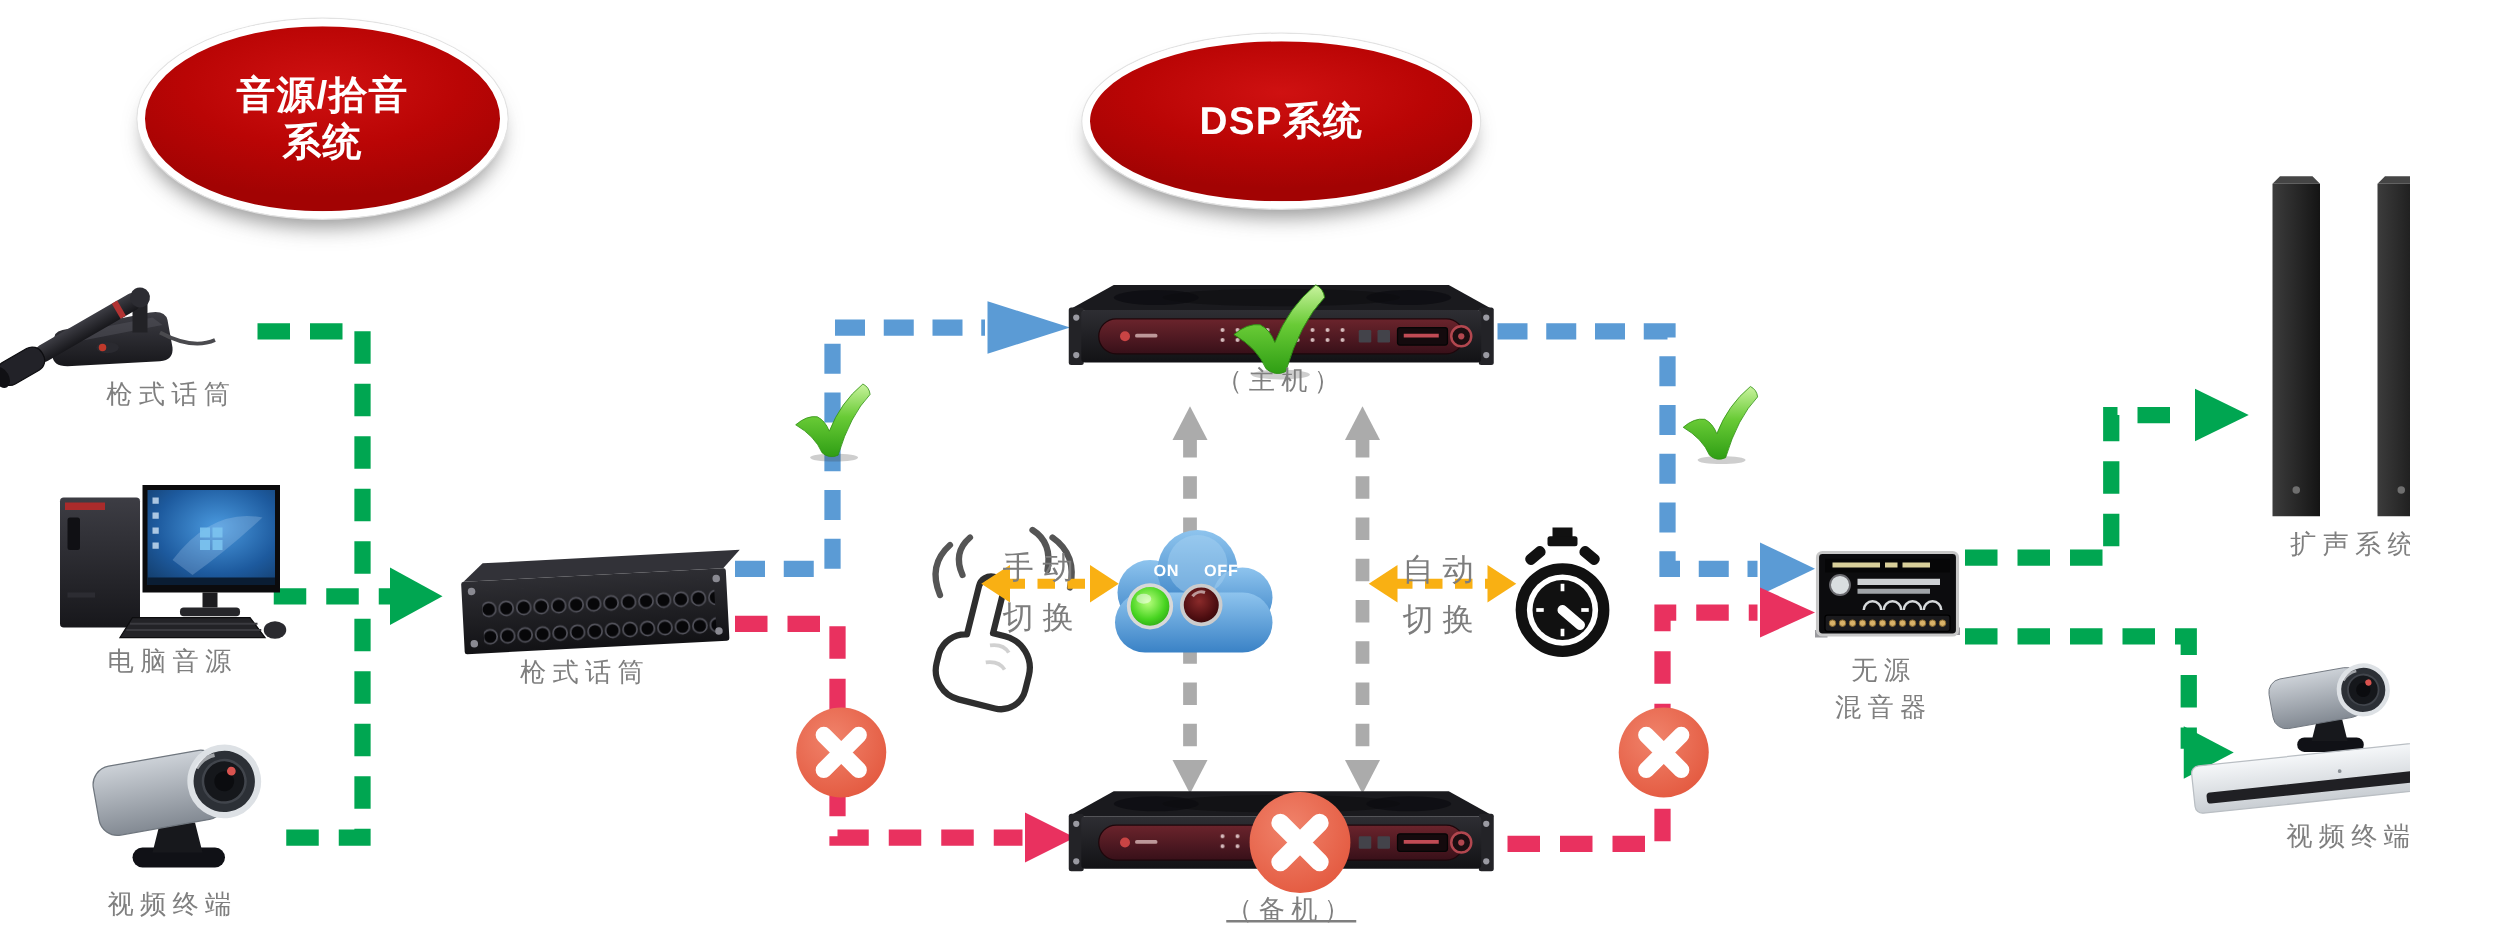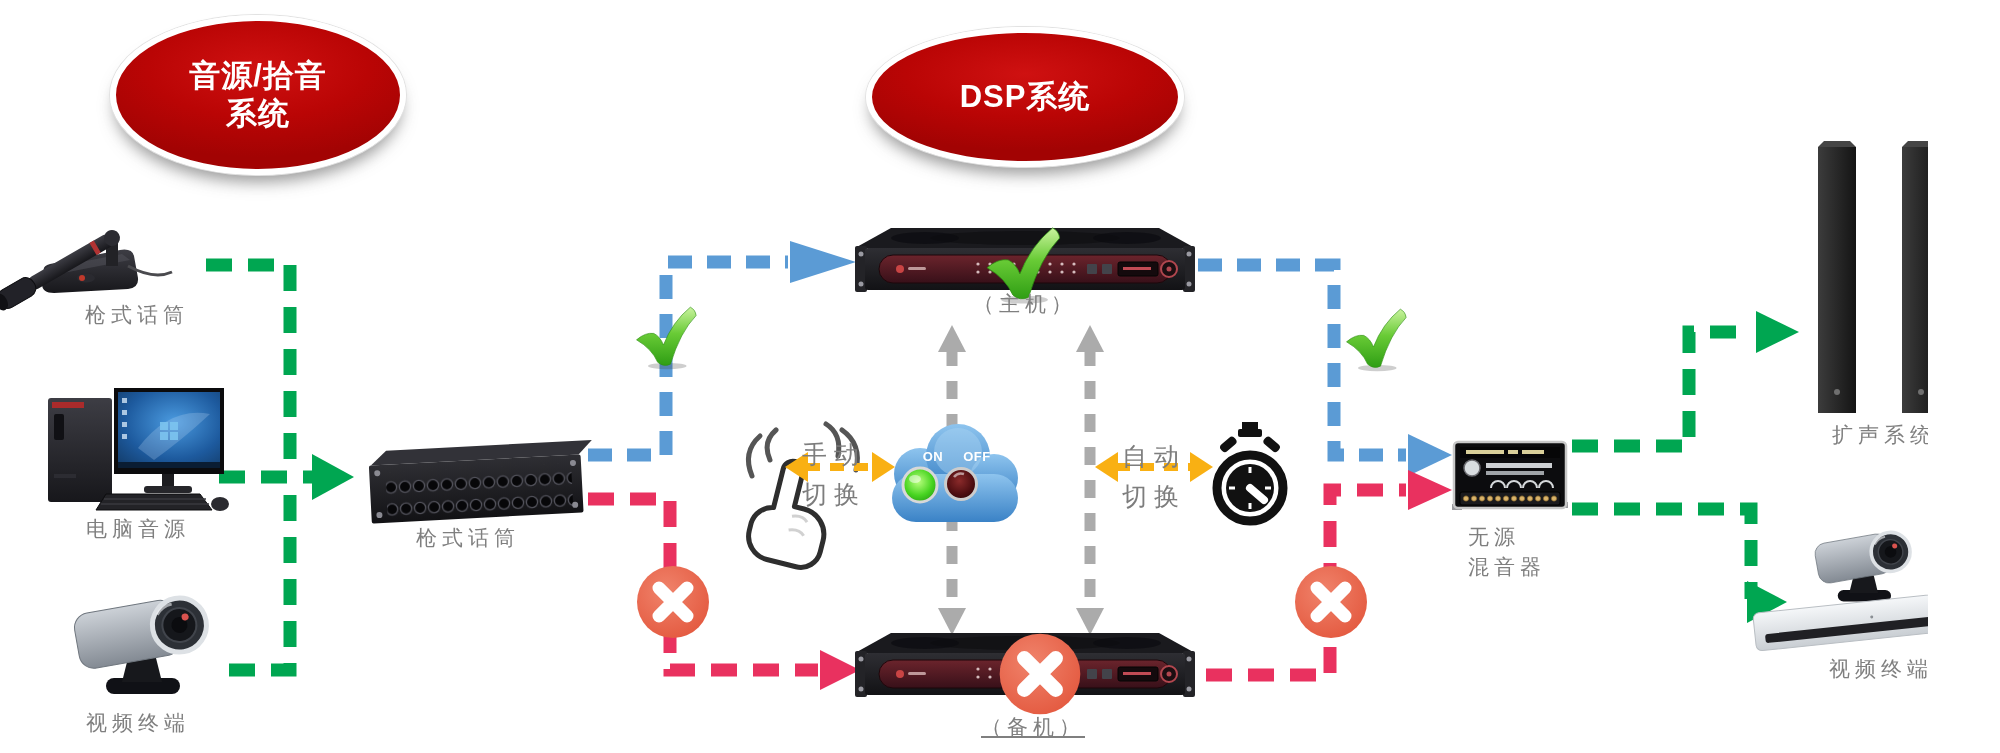--- a/index.html
+++ b/index.html
@@ -9,21 +9,21 @@
   
   .bubble{position:absolute;border-radius:50%;border:6px solid #fff;
     background:radial-gradient(ellipse 70% 60% at 50% 32%, #cf1111 0%, #ba0505 55%, #a20303 100%);
     box-shadow:0 0 0 1px #e2e2e2, 0 12px 16px -5px rgba(70,70,70,.55);
     display:flex;flex-direction:column;align-items:center;justify-content:center;
     color:#fff;font-weight:bold;font-size:31px;line-height:38px;letter-spacing:1px;text-align:center;}
   
   .lbl{position:absolute;transform:translateX(-50%);color:#7f7f7f;font-size:21px;
     letter-spacing:5px;white-space:nowrap;}
   .lbl2{position:absolute;transform:translateX(-50%);color:#7f7f7f;font-size:21px;
-    letter-spacing:5px;white-space:nowrap;line-height:30px;}
+    letter-spacing:5px;white-space:nowrap;text-align:center;line-height:30px;}
   .switch-lbl{position:absolute;transform:translateX(-50%);color:#7d7d7d;font-size:25px;
     letter-spacing:7px;line-height:40px;font-weight:500;text-align:left;white-space:nowrap;}
   .cloud-lbl{position:absolute;transform:translateX(-50%);color:#fff;font-size:13px;
     font-weight:bold;letter-spacing:0.5px;white-space:nowrap;}
 </style>
 </head>
 <body>
 
 <div class="stage">
 

